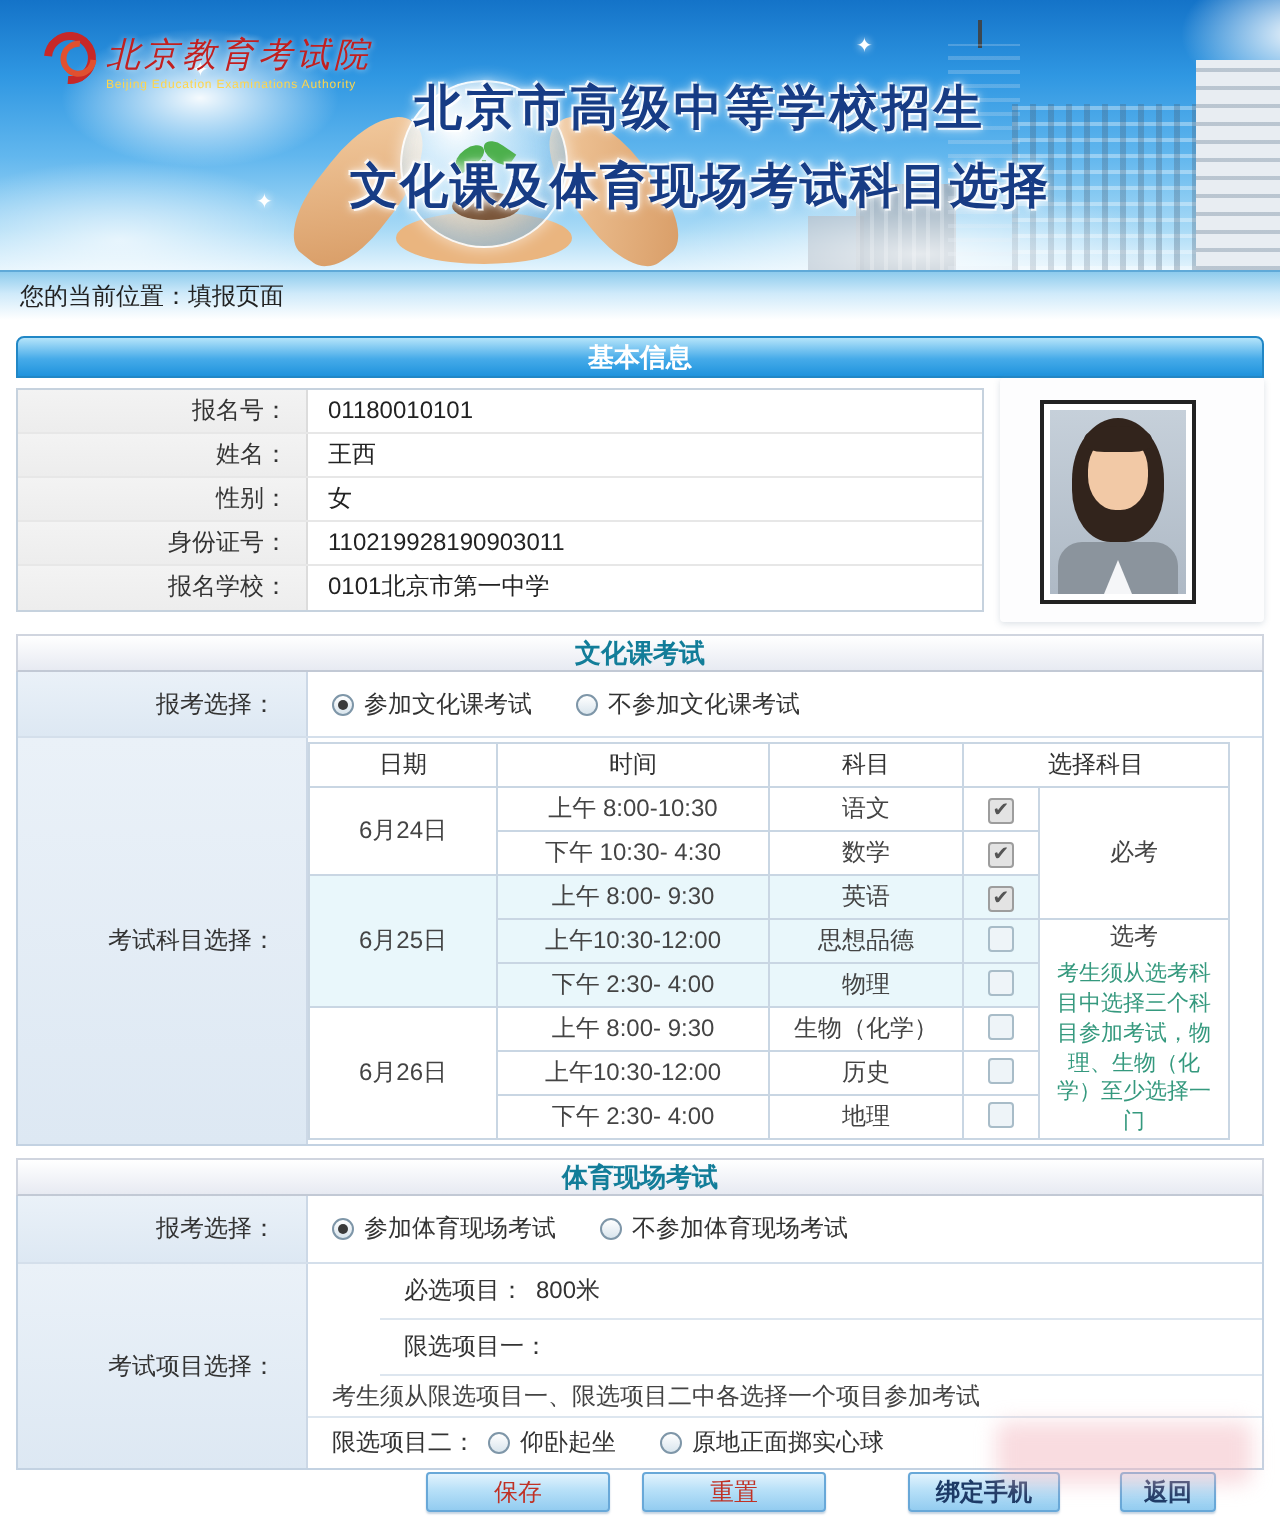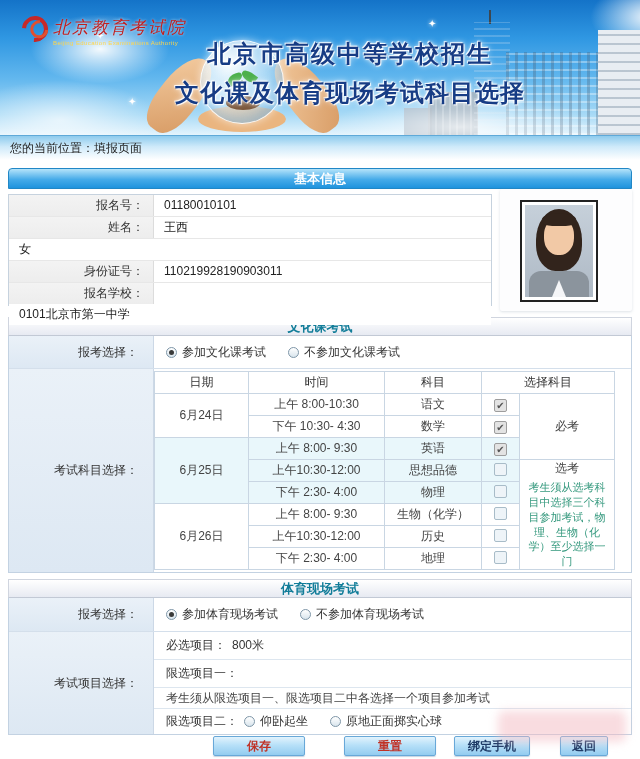--- a/index.html
+++ b/index.html
@@ -75,21 +75,21 @@
     color:#fff; font-weight:bold; font-size:13px; text-align:center; line-height:19px; }
   .subbar { height:19px; margin:0 8px; border:1px solid #d0d5df; border-bottom-color:#c2c9d5;
     background:linear-gradient(180deg,#ffffff 0%,#e7eaf2 100%);
     color:#127d99; font-weight:bold; font-size:13px; text-align:center; line-height:17px; }
   .sec-box { margin:0 8px; border:1px solid #c3d2e2; border-top:none; background:#fff; }
 
   
   .basic-wrap { position:relative; height:122px; margin:0 8px; }
   .basic-panel { position:absolute; left:0; top:5px; width:484px; border:1px solid #c6d2de; background:#fff; }
   .b-row { display:flex; height:22px; line-height:21px; border-bottom:1px solid #e7e7e7; }
-  .b-row:last-child { border-bottom:none;flex-direction:column; }
+  .b-row:last-child { border-bottom:none; }
   .b-label { width:145px; text-align:right; padding-right:9px; color:#333;
     background:linear-gradient(180deg,#f3f3f3,#ededed); border-right:1px solid #dcdcdc; }
   .b-value { flex:1; padding-left:10px; color:#222; background:#fff; }
 
   .photo-card { position:absolute; left:492px; top:0; width:132px; height:122px; background:#fdfdfe;
     box-shadow:0 1px 3px rgba(120,140,160,.25); border-radius:2px; }
   .photo-frame { position:absolute; left:20px; top:11px; width:78px; height:102px; background:#fff;
     border:2px solid #222; padding:3px; }
   .photo-img { position:relative; width:100%; height:100%; overflow:hidden;
     background:linear-gradient(180deg,#c6d0da 0%,#aeb9c5 100%); }
@@ -130,33 +130,33 @@
   .cb { display:inline-block; width:13px; height:13px; border:1px solid #a8bcc8; background:#eef4f8;
     border-radius:2px; line-height:11px; font-size:10px; color:#555; }
   .cb.checked { background:#e3e3e3; border-color:#9d9d9d; }
   .cb.checked::after { content:'✔'; }
 
   
   .sports-group { display:flex; }
   .sg-rows { flex:1; background:#fff; }
   .sg-row { display:flex; align-items:center; padding-left:12px; border-bottom:1px solid #dde6ef; }
   .sg-row:last-child { border-bottom:none; }
-  .r28 { height:28px; } .r25 { height:25px; } .r21 { height:21px; }
+  .r28 { height:28px;margin-left:36px; } .r25 { height:25px; } .r21 { height:21px; }
   .inline-label { margin-right:6px; }
   .note-text { color:#444; }
 
   
   .btnbar { position:relative; height:23px; }
   .btn { position:absolute; top:1px; height:20px; border:1px solid #68a8d8; border-radius:2px;
     background:linear-gradient(180deg,#e2f3fd 0%,#b7e0f8 45%,#93ccf0 100%);
     font-size:12px; line-height:18px; text-align:center; cursor:pointer;
     box-shadow:0 1px 1px rgba(90,130,170,.35); font-family:inherit; }
-  .btn-red { color:#c03125; font-weight:bold; }
+  .btn-red { color:#c03125; font-weight:normal; }
   .btn-dark { color:#1d3a66; font-weight:bold; }
-  .b-save { left:213px; width:92px; } .b-reset { left:344px; width:92px; }
+  .b-save { left:213px; width:92px; } .b-reset { left:321px; width:92px; }
   .b-bind { left:454px; width:76px; } .b-back { left:560px; width:48px; }
 
   .blur-mark { position:absolute; left:498px; top:711px; width:128px; height:31px;
     background:rgba(243,185,193,.5); border-radius:6px; filter:blur(5px); }
 </style>
 </head>
 <body>
 
 <div id="page">
 
@@ -210,20 +210,21 @@
     <div class="basic-panel">
         <div class="b-row">
           <div class="b-label">报名号：</div>
           <div class="b-value">01180010101</div>
         </div>
         <div class="b-row">
           <div class="b-label">姓名：</div>
           <div class="b-value">王西</div>
         </div>
         <div class="b-row">
+          <div class="b-label">性别：</div>
           <div class="b-value">女</div>
         </div>
         <div class="b-row">
           <div class="b-label">身份证号：</div>
           <div class="b-value">110219928190903011</div>
         </div>
         <div class="b-row">
           <div class="b-label">报名学校：</div>
           <div class="b-value">0101北京市第一中学</div>
         </div>

